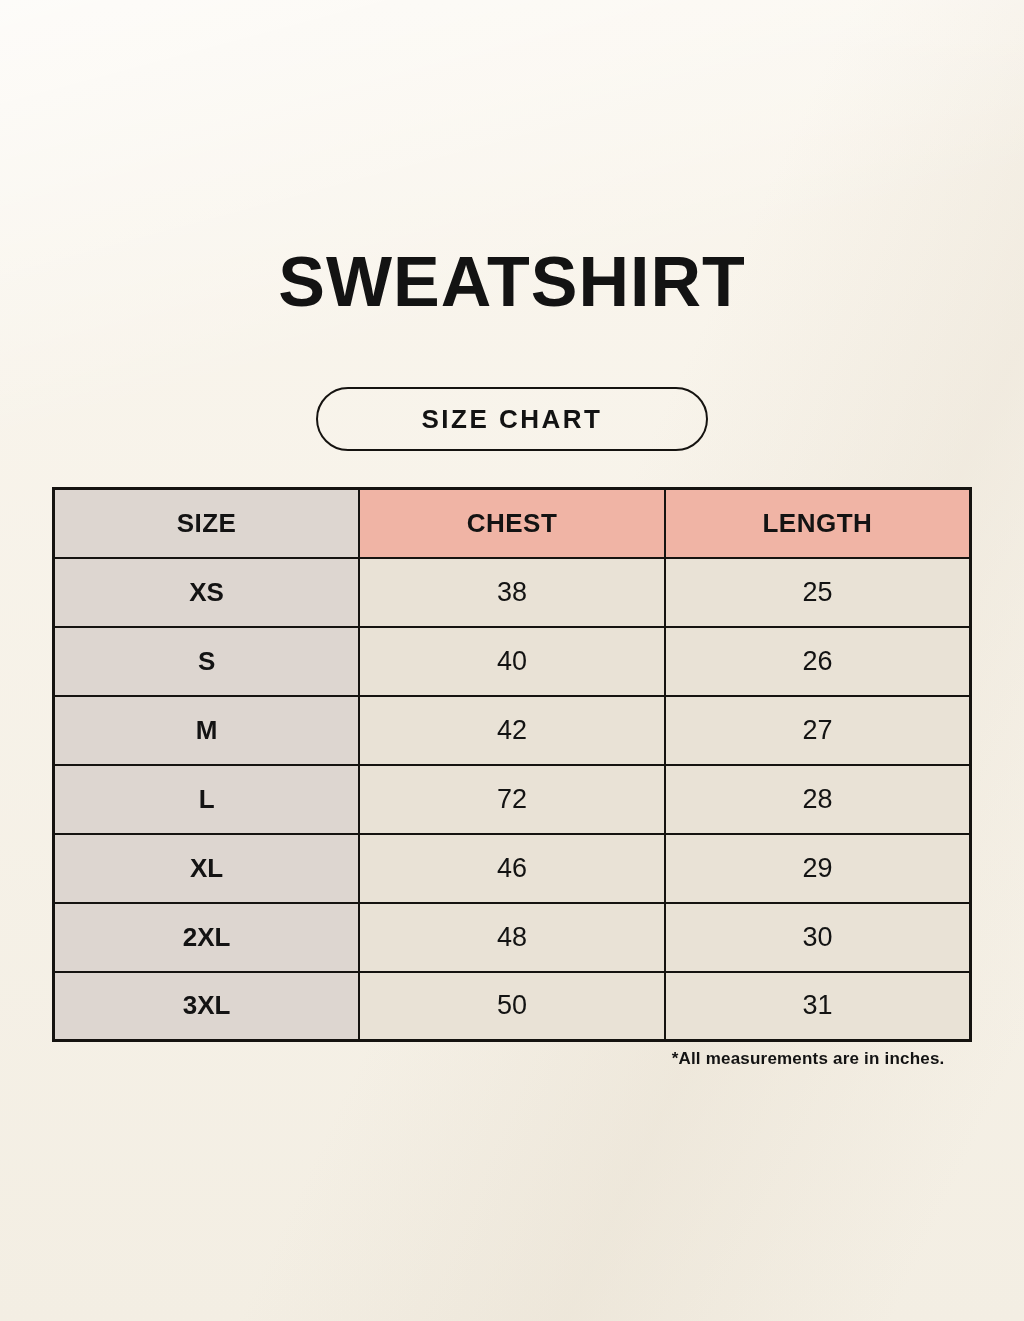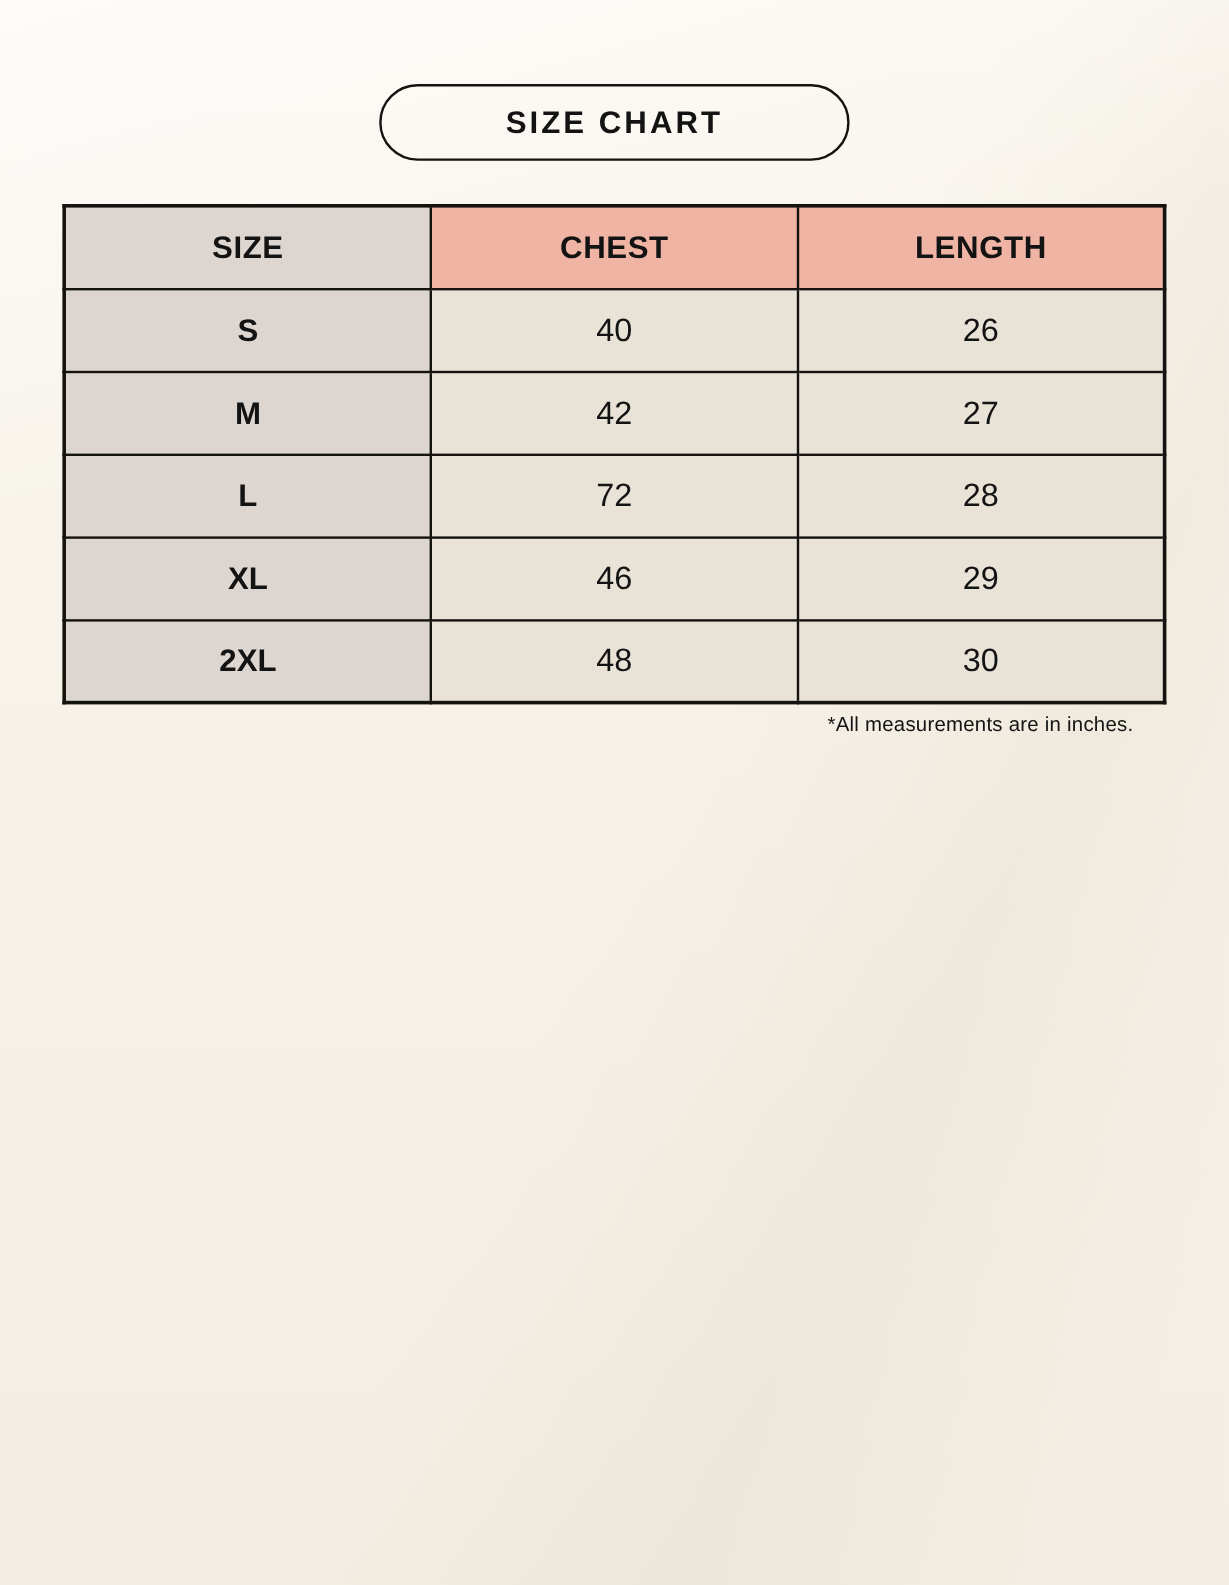--- a/index.html
+++ b/index.html
@@ -80,43 +80,49 @@
     font-size:26px;
     background:var(--size-column-bg);
   }
   .footnote-wrap{
     width:865px;
     margin-top:7px;
     text-align:right;
   }
   .footnote{
     font-size:17px;
-    font-weight:400;
+    font-weight:700;
     letter-spacing:0.2px;
   }
 </style>
 </head>
 <body>
 
 <div class="page">
 
+  <h1 class="title">SWEATSHIRT</h1>
 
   <div class="badge">
     <span>SIZE CHART</span>
   </div>
 
   <table class="size-table">
     <thead>
       <tr>
         <th class="size-col">SIZE</th>
         <th>CHEST</th>
         <th>LENGTH</th>
       </tr>
     </thead>
     <tbody>
+      <tr>
+        <td class="size-col">XS</td>
+        <td>38</td>
+        <td>25</td>
+      </tr>
       <tr>
         <td class="size-col">S</td>
         <td>40</td>
         <td>26</td>
       </tr>
       <tr>
         <td class="size-col">M</td>
         <td>42</td>
         <td>27</td>
       </tr>
@@ -128,20 +134,25 @@
       <tr>
         <td class="size-col">XL</td>
         <td>46</td>
         <td>29</td>
       </tr>
       <tr>
         <td class="size-col">2XL</td>
         <td>48</td>
         <td>30</td>
       </tr>
+      <tr>
+        <td class="size-col">3XL</td>
+        <td>50</td>
+        <td>31</td>
+      </tr>
     </tbody>
   </table>
 
   <div class="footnote-wrap">
     <span class="footnote">*All measurements are in inches.</span>
   </div>
 
 </div>
 
 </body></html>

